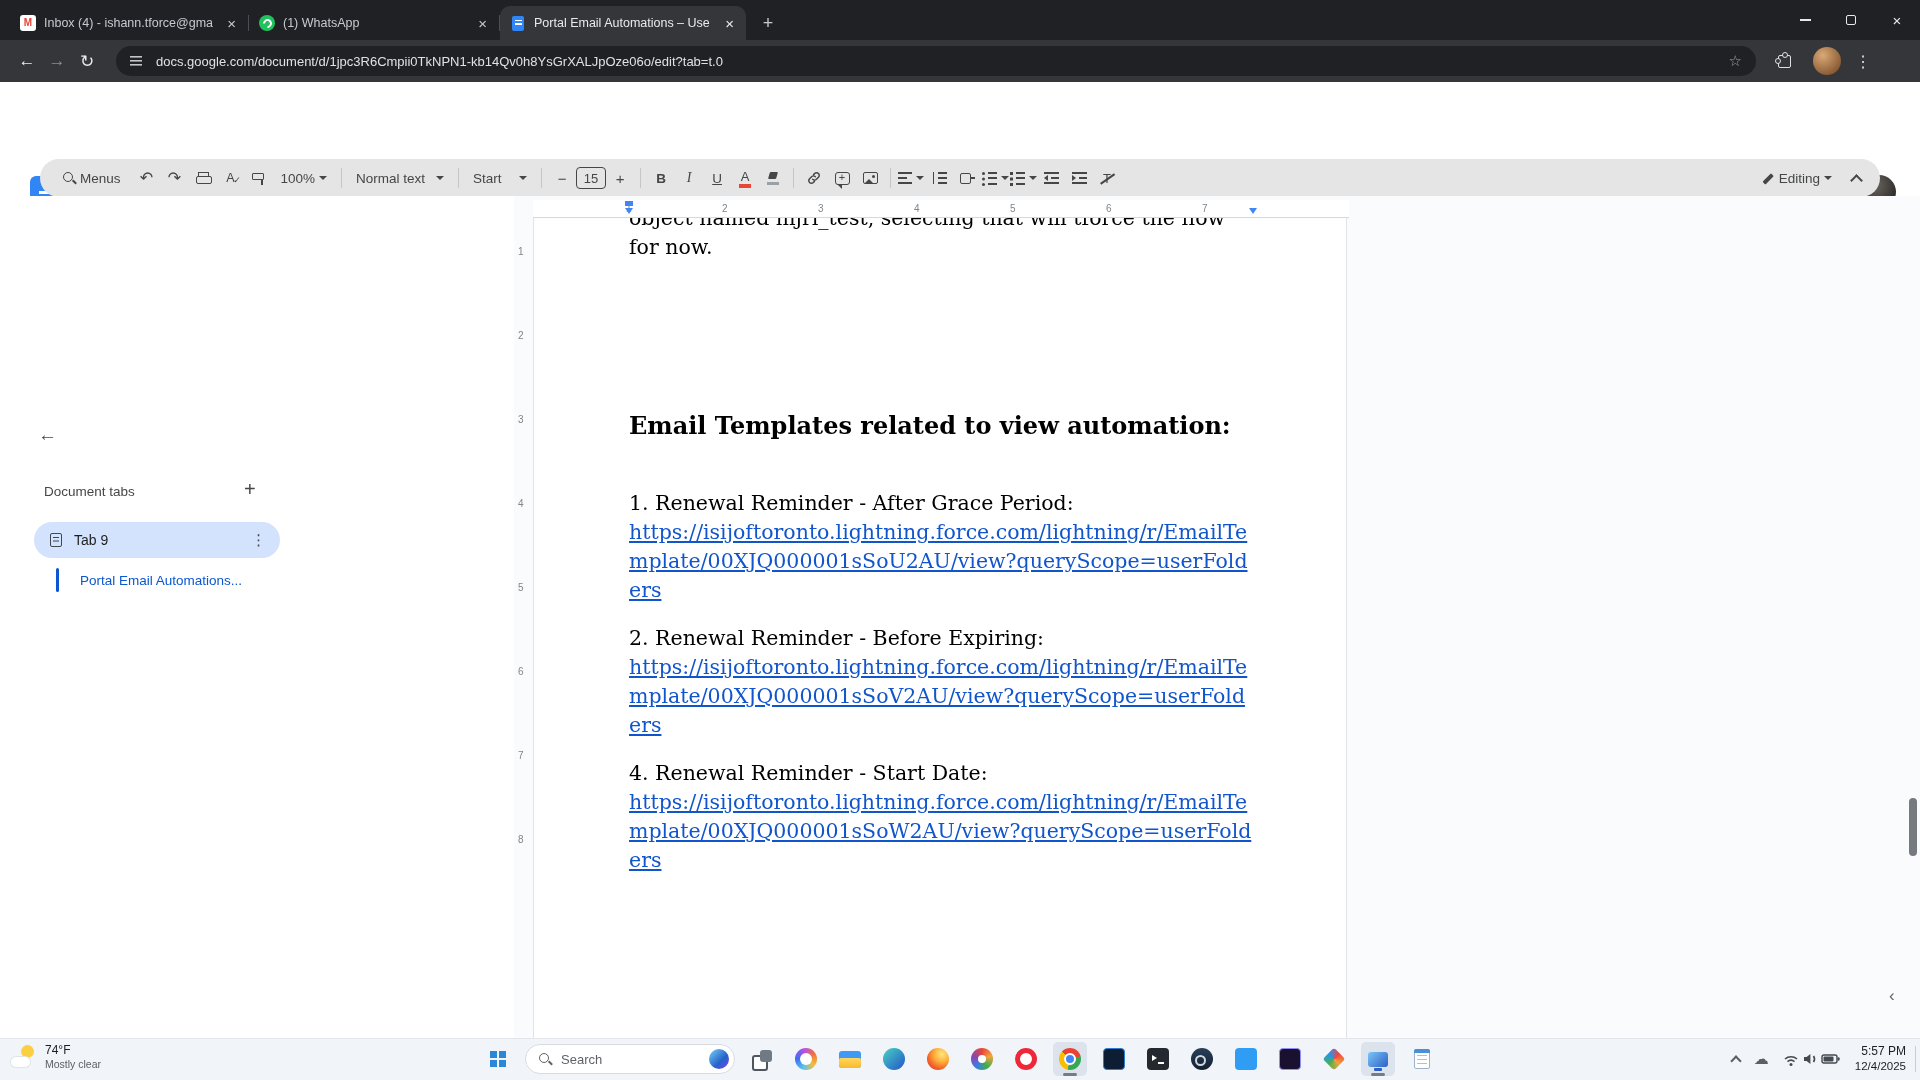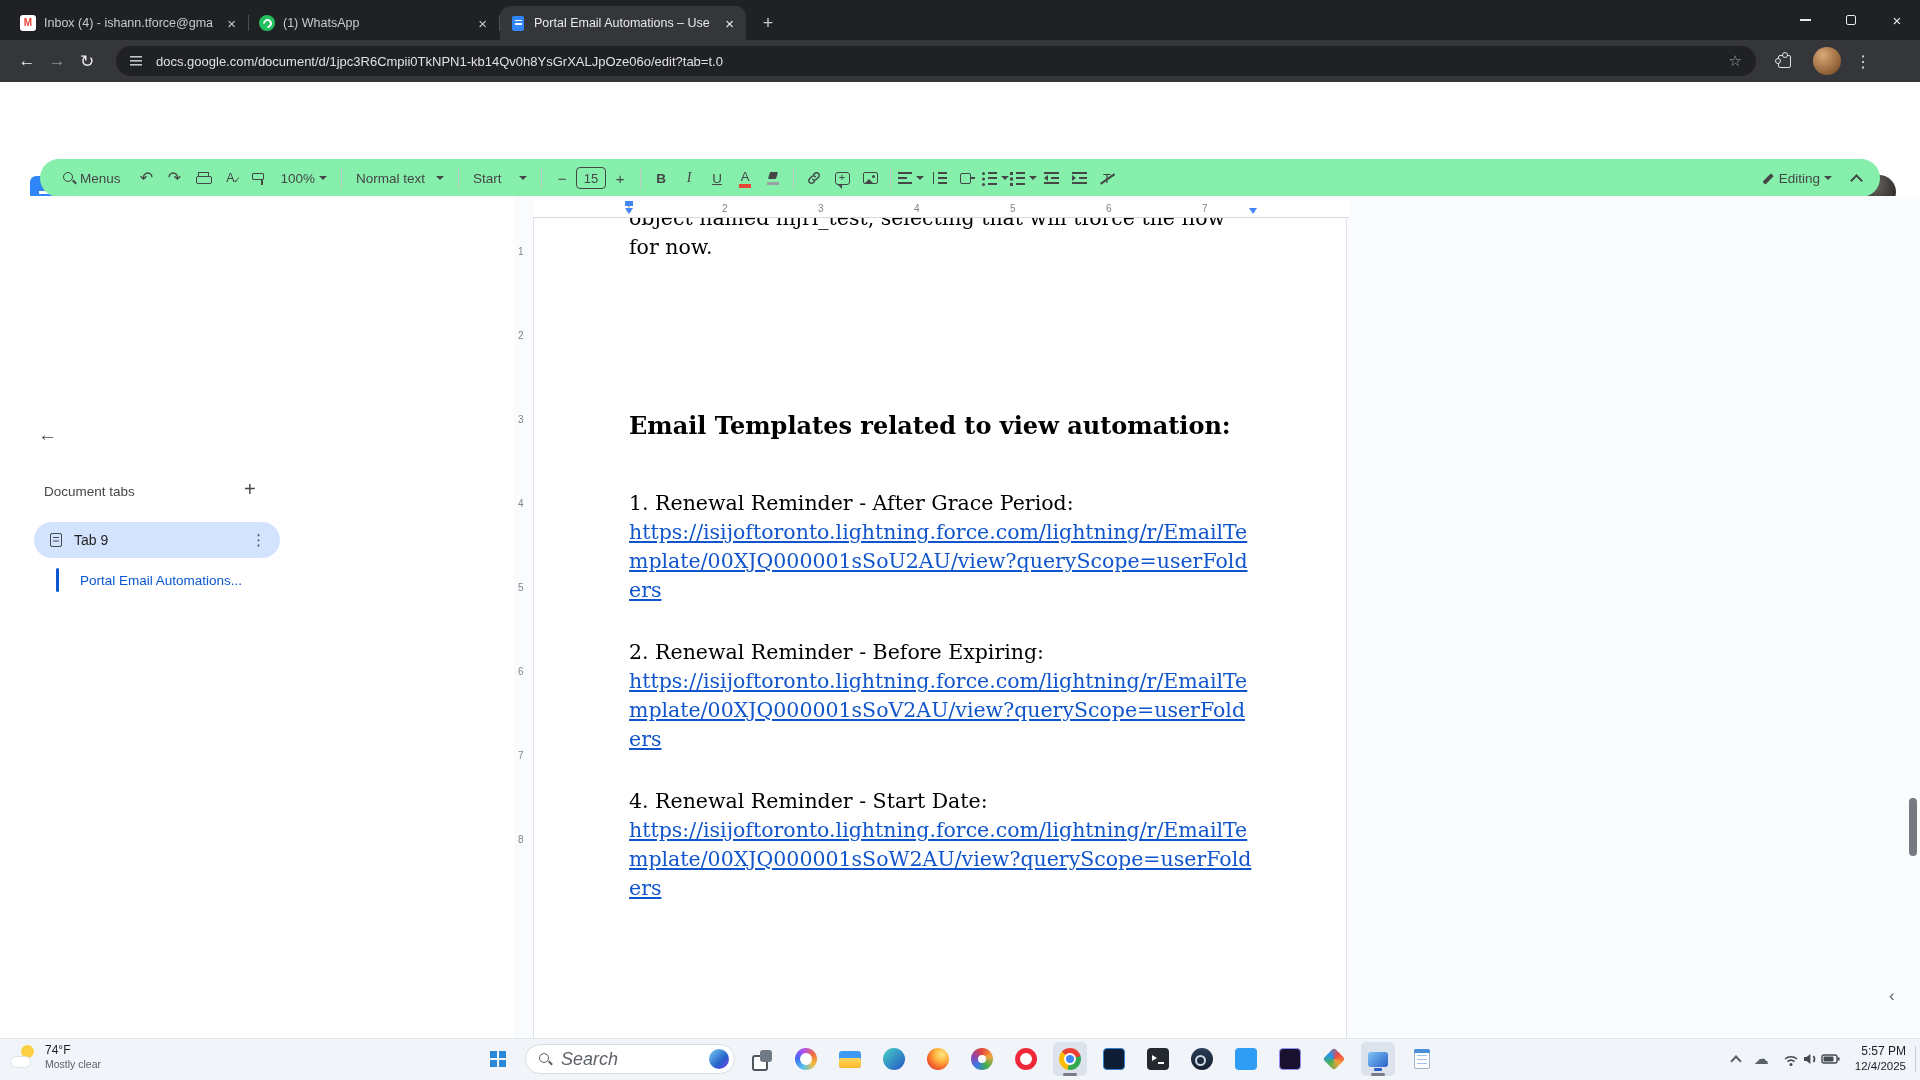--- a/index.html
+++ b/index.html
@@ -69,21 +69,21 @@
   .share-label { font-size:14.5px; }
   .ic-lock { width:9px; height:7px; background:#fff; border-radius:1.5px; position:relative; margin-top:3px; }
   .ic-lock::before { content:''; position:absolute; left:1.2px; top:-4.5px; width:6.5px; height:6px; border:1.5px solid #fff; border-bottom:none; border-radius:3px 3px 0 0; }
   .share-div { width:1px; height:22px; background:rgba(255,255,255,.4); }
   .share-caret { padding:0 10px; }
   .share-caret .caret { border-top-color:#fff; }
   .ic-gem { position:absolute; left:1834px; top:101px; width:15px; height:15px; background:linear-gradient(135deg,#5094f5,#9a6ff8); clip-path:polygon(50% 0%,62% 38%,100% 50%,62% 62%,50% 100%,38% 62%,0% 50%,38% 38%); }
   .av-docs { position:absolute; left:1862px; top:93px; width:34px; height:34px; background:radial-gradient(circle at 38% 30%, #6b655f, #2c2a28 75%); border-radius:50%; }
 
   
-  .tbar { position:absolute; left:40px; top:159px; width:1840px; height:38px; background:#86efac; border-radius:19px; display:flex; align-items:center; padding:0 10px; color:#444746; }
+  .tbar { position:absolute; left:40px; top:159px; width:1840px; height:38px; background:#e5e5e5; border-radius:19px; display:flex; align-items:center; padding:0 10px; color:#444746; }
   .tb { height:28px; min-width:28px; display:flex; align-items:center; justify-content:center; gap:4px; border-radius:6px; font-size:13px; color:#444746; flex:none; }
   .tb-label { font-size:13.5px; white-space:nowrap; }
   .sep { width:1px; height:20px; background:#c4c7c5; margin:0 6px; flex:none; }
   .tb-spacer { flex:1; }
   .ic-search { width:14px; height:14px; position:relative; }
   .ic-search::before { content:''; position:absolute; left:1px; top:1px; width:8px; height:8px; border:1.6px solid #444746; border-radius:50%; }
   .ic-search::after { content:''; position:absolute; left:9.5px; top:9.5px; width:5px; height:1.8px; background:#444746; transform:rotate(45deg); }
   .u-ic { font-size:16px; line-height:1; }
   .ic-print { width:14px; height:13px; position:relative; }
   .ic-print::before { content:''; position:absolute; left:2.5px; top:0; width:9px; height:4px; border:1.5px solid #444746; border-bottom:none; }
@@ -154,21 +154,21 @@
   .mk { position:absolute; }
   .mk-rect { left:92px; top:1px; width:8px; height:5px; background:#4285f4; }
   .mk-tri { width:0; height:0; border-left:4px solid transparent; border-right:4px solid transparent; border-top:6px solid #4285f4; }
   .mk-tri.l { left:92px; top:8px; }
   .mk-tri.r { left:716px; top:8px; }
   .vnum { position:absolute; left:518px; font-size:10px; color:#80868b; z-index:3; }
   .page { position:absolute; left:19px; top:22px; width:814px; height:820px; background:#fff; border-left:1px solid #e0e3e8; border-right:1px solid #e0e3e8; overflow:hidden; cursor:text; }
   .content { margin-left:95px; width:624px; font-family:"DejaVu Serif","Liberation Serif",serif; font-size:20.5px; line-height:29px; color:#000; }
   .p-partial { margin-top:-14px; }
   .doc-h2 { margin-top:148px; font-size:24px; line-height:31px; font-weight:bold; }
-  .tpl { margin-top:33px; }
+  .tpl { margin-top:19px; }
   .tpl.first { margin-top:48px; }
   .tpl a { color:#1155cc; text-decoration:underline; word-break:break-all; display:block; }
   .vscroll { position:absolute; left:1908px; top:196px; width:10px; height:842px; }
   .vthumb { position:absolute; left:1px; top:602px; width:8px; height:58px; background:#747a80; border-radius:4px; }
   .panelchev { position:absolute; left:1889px; top:986px; font-size:17px; color:#5f6368; }
 
   
   .taskbar { position:absolute; left:0; top:1038px; width:1920px; height:42px; background:#f1f5fa; border-top:1px solid #e2e6ea; }
   .weather { position:absolute; left:10px; top:1043px; display:flex; align-items:center; gap:7px; }
   .wx { width:28px; height:26px; position:relative; }
@@ -176,21 +176,21 @@
   .wx::after { content:''; position:absolute; left:1px; bottom:3px; width:19px; height:10px; background:#fff; border-radius:6px; box-shadow:0 0 0 1px #dfe4ea; }
   .wx-temp { font-size:12px; color:#1b1f23; line-height:15px; }
   .wx-desc { font-size:10.5px; color:#5b6168; line-height:13px; }
   .tb-center { position:absolute; left:0; top:1042px; width:1920px; display:flex; justify-content:center; align-items:center; gap:10px; }
   .startbtn { width:34px; height:34px; display:flex; align-items:center; justify-content:center; border-radius:5px; }
   .i-start { width:16px; height:16px; position:relative; }
   .i-start::before { content:''; position:absolute; left:0; top:0; width:7px; height:7px; background:#2b88d8; box-shadow:9px 0 #2b88d8, 0 9px #2b88d8, 9px 9px #2b88d8; }
   .searchpill { width:210px; height:30px; background:#fff; border:1px solid #d8dce1; border-radius:15px; display:flex; align-items:center; padding:0 5px 0 12px; }
   .ic-search.gray::before, .ic-search.gray::after { border-color:#5f6368; background-color:transparent; }
   .ic-search.gray::after { background:#5f6368; }
-  .search-label { font-size:18px; color:#5f6368; margin-left:9px; flex:1;font-style:italic; }
+  .search-label { font-size:13px; color:#5f6368; margin-left:9px; flex:1; }
   .i-bing { width:20px; height:20px; border-radius:50%; background:linear-gradient(135deg,#7ad0f5,#2563c9 60%,#7b3ff2); }
   .ap { width:34px; height:34px; border-radius:5px; display:flex; align-items:center; justify-content:center; position:relative; }
   .ap.active { background:#dce3ec; }
   .ap.active::after { content:''; position:absolute; bottom:0; left:50%; transform:translateX(-50%); width:14px; height:3px; border-radius:2px; background:#767c83; }
   .ap > span { position:relative; display:block; }
   .i-taskview { width:20px; height:18px; }
   .i-taskview::before { content:''; position:absolute; left:0; top:5px; width:12px; height:12px; border:2px solid #4e565e; border-radius:3px; background:#fff; }
   .i-taskview::after { content:''; position:absolute; right:0; top:0; width:12px; height:12px; border-radius:3px; background:#707a84; }
   .i-copilot { width:22px; height:22px; border-radius:50%; background:conic-gradient(from 200deg,#57c2f0,#3f6df0,#b14ff0,#f0703f,#f0c03f,#57c2f0); }
   .i-copilot::after { content:''; position:absolute; inset:5px; border-radius:50%; background:#fff; }

